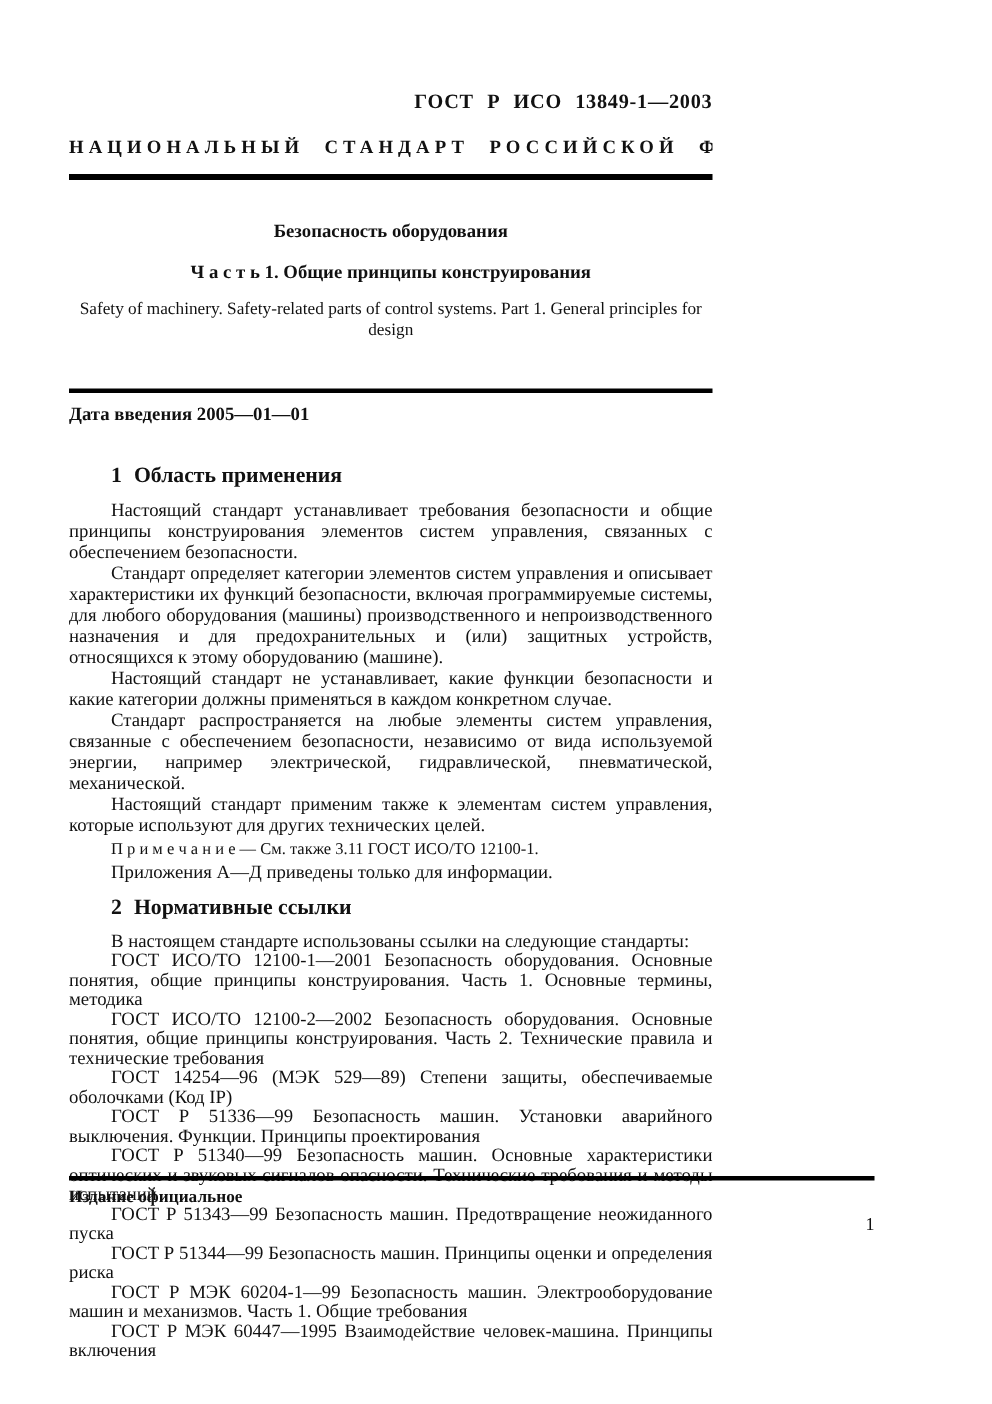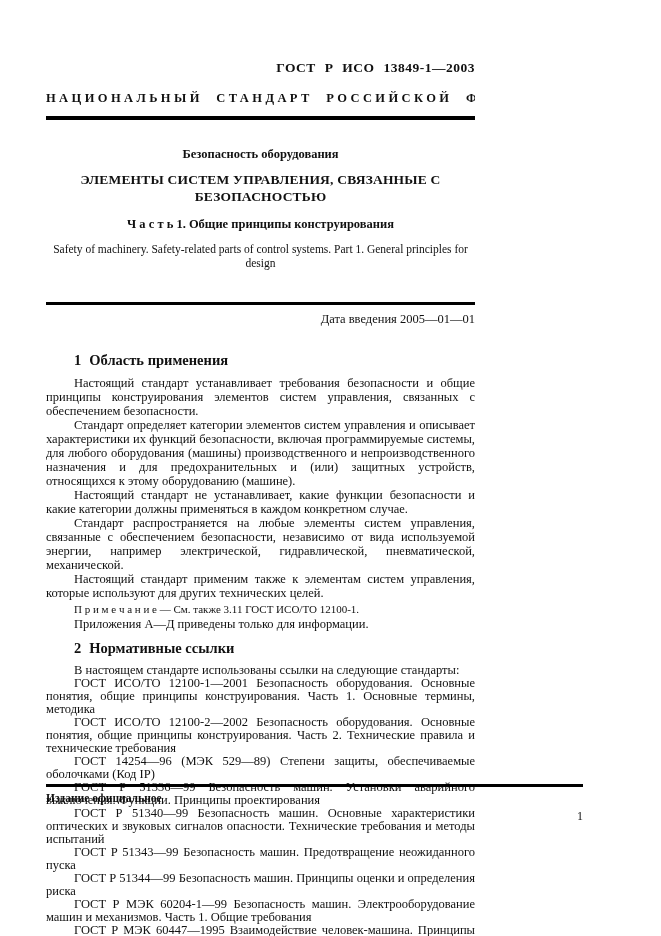--- a/index.html
+++ b/index.html
@@ -70,22 +70,21 @@
     line-height: 14px;
   }
   .rule-mid {
     margin-top: 32px;
     height: 3px;
     background: #000;
     border: none;
   }
   .date-intro {
     margin-top: 7px;
-    text-align: right;
-    font-weight: normal;
+    font-weight: bold;
     font-size: 12.5px;
     line-height: 15px;
   }
   
   .sec-heading {
     margin-top: 24px;
     padding-left: 28px;
     font-weight: bold;
     font-size: 14.5px;
     line-height: 18px;
@@ -137,21 +136,20 @@
 </head>
 <body>
 
 <div class="page">
 
   <div class="doc-code">ГОСТ Р ИСО 13849-1—2003</div>
   <div class="std-type">НАЦИОНАЛЬНЫЙ СТАНДАРТ РОССИЙСКОЙ ФЕДЕРАЦИИ</div>
   <div class="rule-thick"></div>
 
   <div class="subject">Безопасность оборудования</div>
-  <div class="title-main">ЭЛЕМЕНТЫ СИСТЕМ УПРАВЛЕНИЯ, СВЯЗАННЫЕ С БЕЗОПАСНОСТЬЮ</div>
   <div class="title-part">Ч а с т ь  1.  Общие принципы конструирования</div>
   <div class="title-en">Safety of machinery. Safety-related parts of control systems. Part 1.  General principles for design</div>
 
   <div class="rule-mid"></div>
   <div class="date-intro">Дата введения 2005—01—01</div>
 
   <div class="sec-heading sec1-heading">
     <span class="sec-num">1</span><span>Область применения</span>
   </div>
   <div class="sec-body sec1">

